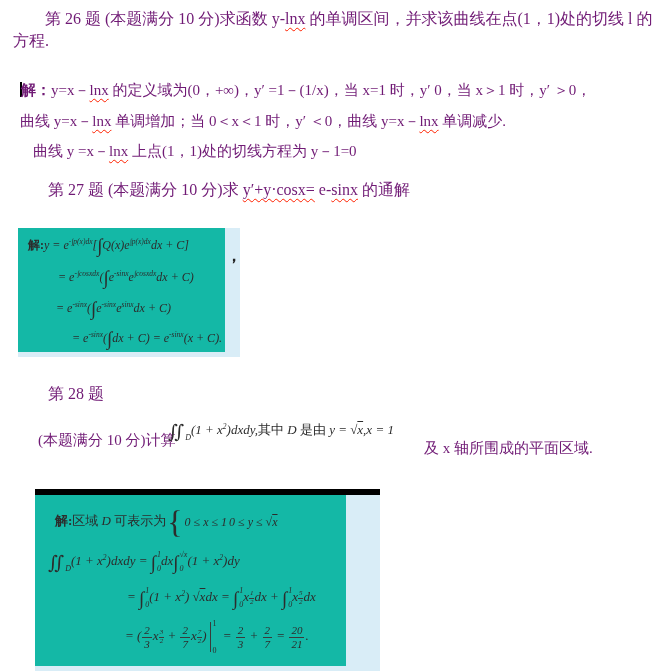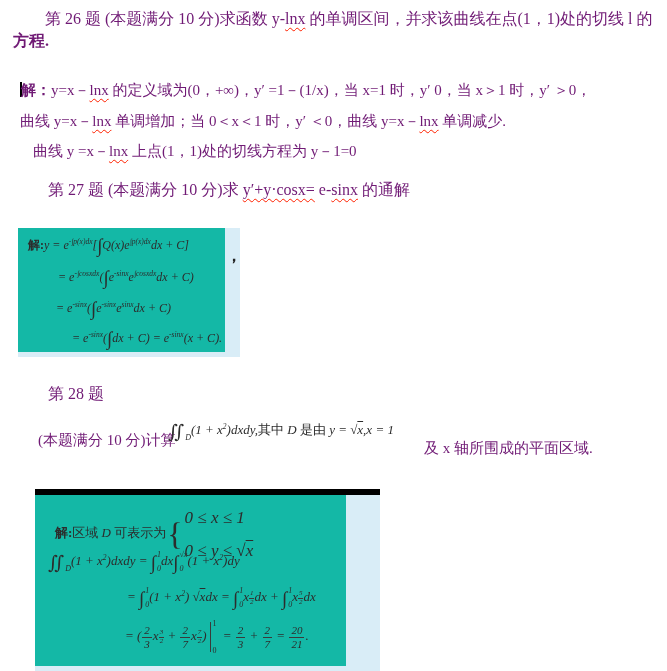--- a/index.html
+++ b/index.html
@@ -33,31 +33,31 @@
          font-style:italic;vertical-align:6px;}
   .tk-sf .tk-fn{border-bottom:1px solid #3a3a3a;padding:0 1px;}
   .tk-r{white-space:nowrap;font-style:italic;}
   .tk-rb{text-decoration:overline;}
   .tk-ev{display:inline-flex;align-items:center;vertical-align:middle;margin:0 3px;}
   .tk-evbar{width:1px;height:30px;background:#3a3a3a;display:inline-block;}
   .tk-evl{display:inline-flex;flex-direction:column;justify-content:space-between;height:36px;
           font-size:8px;margin-left:2px;font-style:normal;}
   .tk-cases{display:inline-flex;align-items:center;vertical-align:middle;}
   .tk-brace{font-size:32px;font-weight:400;line-height:.9;margin:0 2px 0 1px;font-style:normal;}
-  .tk-rows{display:inline-flex;flex-direction:column;gap:13px;font-size:17px;}
+  .tk-rows{display:inline-flex;flex-direction:row;gap:2px;font-size:12px;}
   .tk-row{white-space:nowrap;font-style:italic;}
   .artifact{position:absolute;font-weight:bold;font-size:16px;color:#222;}
 </style>
 </head>
 <body>
 
 <div class="page">
 
   <div class="txt" style="left:45px;top:9px;"><span>第 26 题 (本题满分 10 分)求函数 y-</span><span class="wavy">lnx</span><span> 的单调区间，并求该曲线在点(1，1)处的切线 l 的</span></div>
-  <div class="txt" style="left:13px;top:31px;font-weight:bold;"><span>方程.</span></div>
+  <div class="txt" style="left:13px;top:31px;"><span>方程.</span></div>
 
   <div class="txt small" style="left:20px;top:81px;"><span class="cursorbar"></span><span class="bold">解：</span><span>y=x－</span><span class="wavy">lnx</span><span> 的定义域为(0，+∞)，y′ =1－(1/x)，当 x=1 时，y′ 0，当 x＞1 时，y′ ＞0，</span></div>
   <div class="txt small" style="left:20px;top:112px;"><span>曲线 y=x－</span><span class="wavy">lnx</span><span> 单调增加；当 0＜x＜1 时，y′ ＜0，曲线 y=x－</span><span class="wavy">lnx</span><span> 单调减少.</span></div>
   <div class="txt small" style="left:33px;top:142px;"><span>曲线 y =x－</span><span class="wavy">lnx</span><span> 上点(1，1)处的切线方程为 y－1=0</span></div>
 
   <div class="txt" style="left:48px;top:180px;"><span>第 27 题 (本题满分 10 分)求 </span><span class="wavy">y′+y·cosx=</span><span> e-</span><span class="wavy">sinx</span><span> 的通解</span></div>
 
   <div class="scanimg" style="left:18px;top:228px;width:222px;height:129px;">
     <div class="edge" style="right:0;top:0;width:15px;height:100%;background:#d9edf7;"></div>
     <div class="edge" style="left:0;bottom:0;width:100%;height:5px;background:#d9edf7;"></div>

